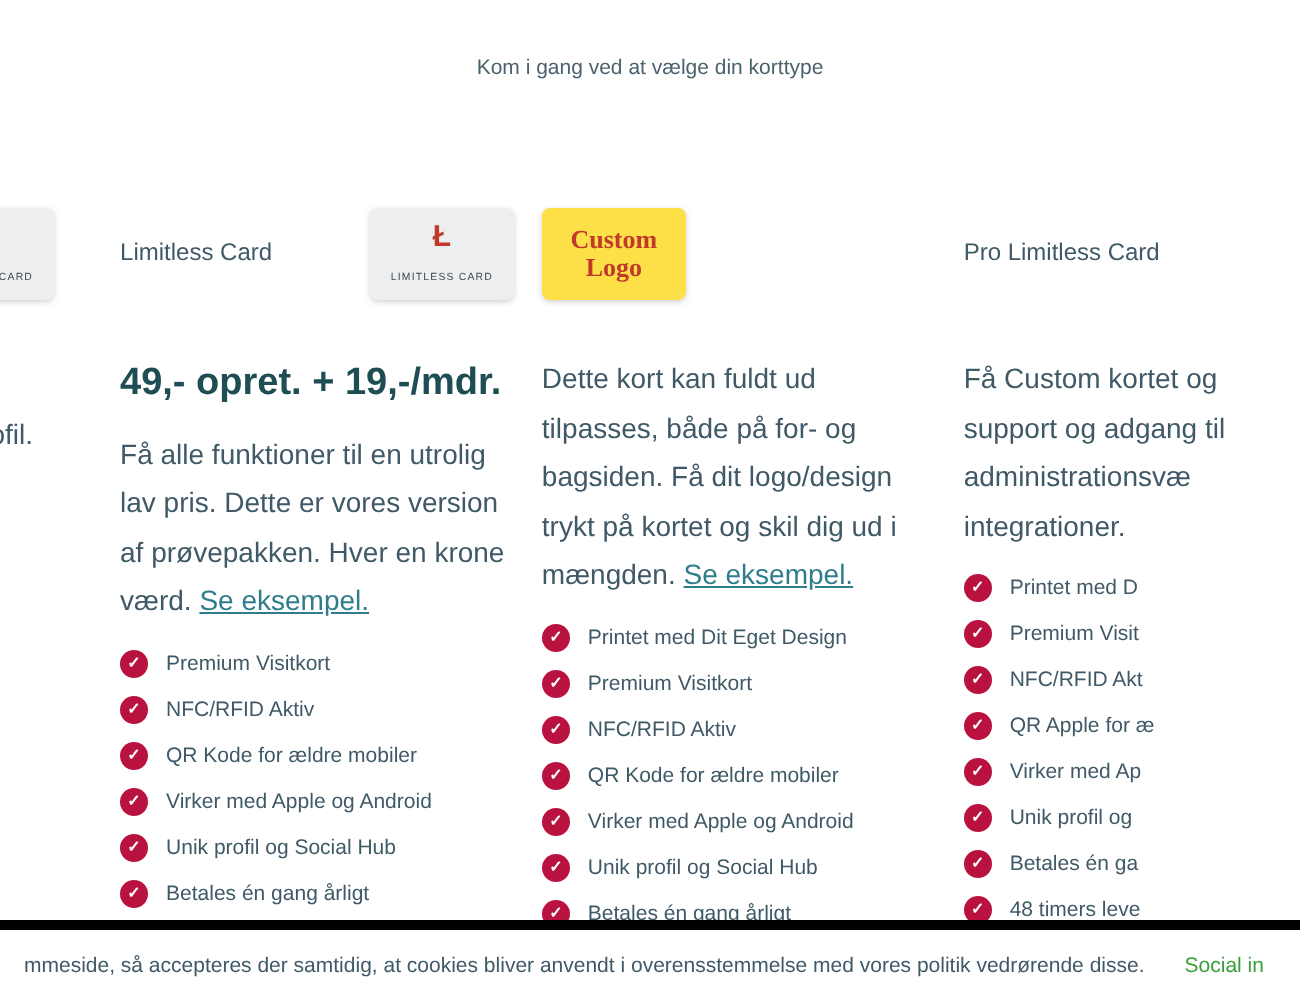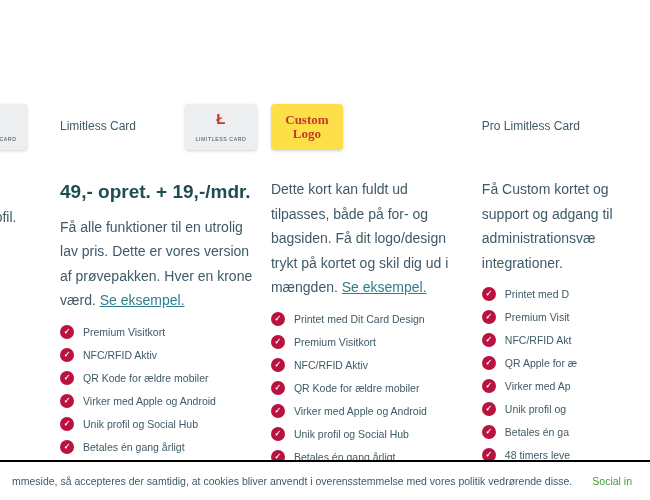--- a/index.html
+++ b/index.html
@@ -157,21 +157,21 @@
     font-weight: bold;
   }
 
   
   .cookiebar {
     position: absolute;
     left: 0; bottom: 0;
     width: 650px;
     height: 40px;
     background: #ffffff;
-    border-top: 2px solid #000000;
+    border-top: 5px solid #000000;
     display: flex;
     align-items: center;
     padding: 0 12px;
     font-size: 10.5px;
     color: #3f5a66;
   }
   .cookiebar .txt { flex: 1; }
   .cookie-btn {
     color: #3aa03a;
     font-size: 10.5px;
@@ -181,20 +181,21 @@
     border: none;
     font-family: inherit;
   }
 </style>
 </head>
 <body>
 
 <div class="page">
 
   <div class="header">
+    <div class="sub">Kom i gang ved at vælge din korttype</div>
   </div>
 
   <div class="cards">
 
     <div class="col col-0">
       <div class="card-head">
         <div class="cardimg">
 
           <div class="lbl">LIMITLESS CARD</div>
         </div>
@@ -263,21 +264,21 @@
         <div class="cardimg custom">
           <div class="customlogo">Custom Logo</div>
         </div>
       </div>
       <div class="desc">
         <span>Dette kort kan fuldt ud tilpasses, både på for- og bagsiden. Få dit logo/design trykt på kortet og skil dig ud i mængden. </span><a href="#">Se eksempel.</a>
       </div>
       <ul class="feature-list">
         <li>
             <span class="check">✓</span>
-            <span>Printet med Dit Card Design</span>
+            <span>Printet med Dit Eget Design</span>
           </li>
         <li>
             <span class="check">✓</span>
             <span>Premium Visitkort</span>
           </li>
         <li>
             <span class="check">✓</span>
             <span>NFC/RFID Aktiv</span>
           </li>
         <li>

